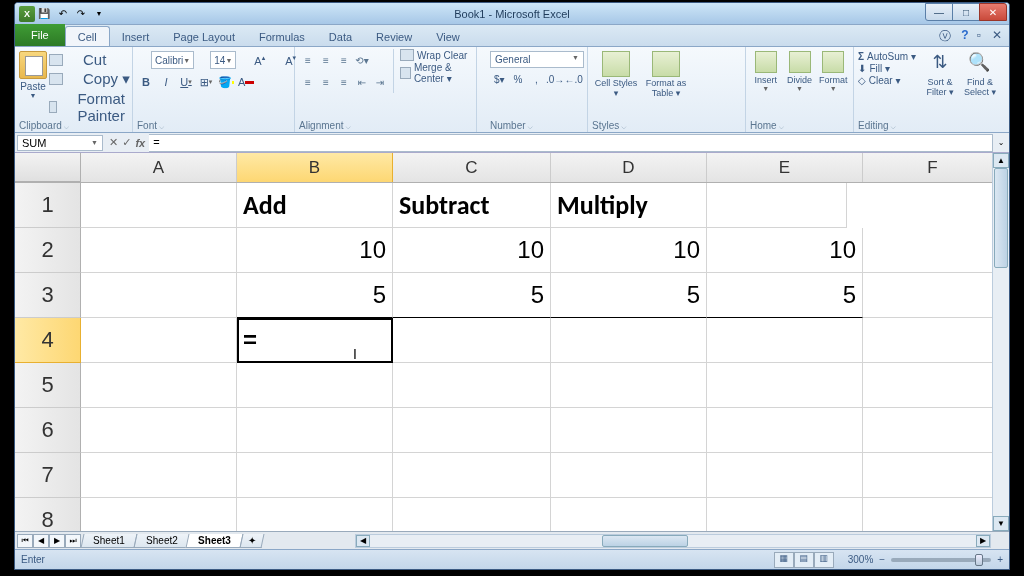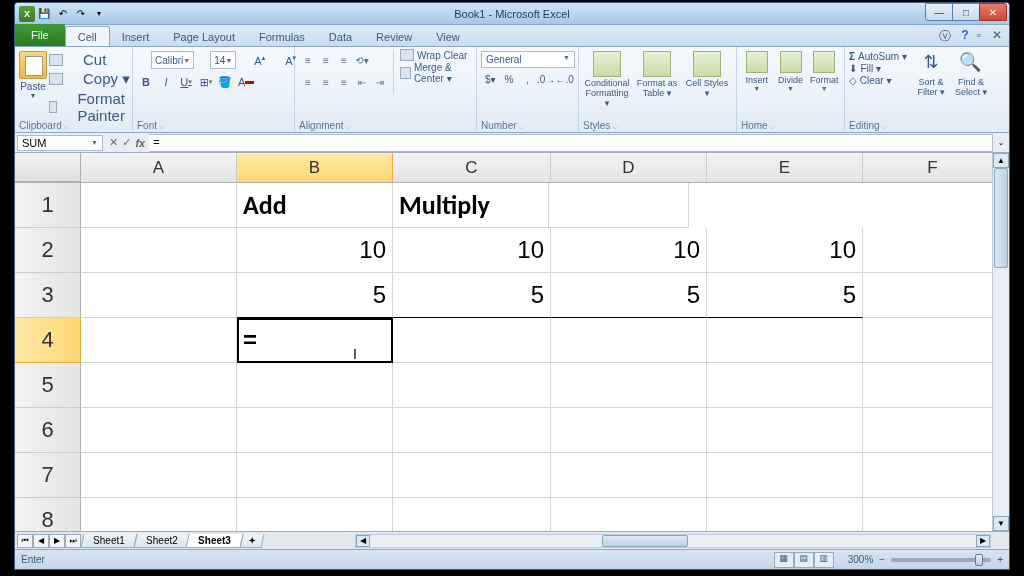--- a/index.html
+++ b/index.html
@@ -50,21 +50,21 @@
 .bold{font-weight:bold;} .ital{font-style:italic;} .under{text-decoration:underline;}
 .color-sw{width:12px;height:3px;background:#c00;display:block;margin-top:1px;}
 .color-sw.y{background:#ff0;}
 
 .alignment{width:182px;}
 .al-row{display:flex;gap:0;padding:2px 0;align-items:center;}
 .albtn{width:18px;height:18px;display:flex;align-items:center;justify-content:center;font-size:10px;color:#5a7590;}
 .al-right{display:flex;flex-direction:column;gap:1px;padding-left:6px;border-left:1px solid #c3d4e5;margin-left:4px;}
 .al-txt{font-size:10px;display:flex;align-items:center;gap:3px;}
 
-.number{width:102px;}
+.number{width:102px;margin-left:9px;}
 .num-combo{border:1px solid #abc;background:#fff;font-size:10px;padding:2px 4px;width:94px;display:flex;justify-content:space-between;margin:2px 0;}
 .num-row{display:flex;gap:0;}
 .nbtn{width:20px;height:18px;display:flex;align-items:center;justify-content:center;font-size:10px;}
 
 .styles{width:158px;}
 .style-big{display:flex;gap:2px;padding:2px 0;}
 .sbig{width:48px;text-align:center;font-size:9px;line-height:1.1;}
 .sbig-ico{width:28px;height:26px;margin:0 auto 2px;background:linear-gradient(#e8f0d4,#c8dca8);border:1px solid #9ab878;}
 
 .cells{width:108px;}
@@ -263,23 +263,22 @@
         <div class="nbtn">%</div>
         <div class="nbtn">,</div>
         <div class="nbtn">.0→</div>
         <div class="nbtn">←.0</div>
       </div>
       <div class="group-label">Number</div>
     </div>
 
     <div class="group styles">
       <div class="style-big">
-        <div class="sbig"><div class="sbig-ico"></div><span>Conditional Formatting ▾</span></div>
+        <div class="sbig"><div class="sbig-ico"></div><span>Cell Styles ▾</span></div>
         <div class="sbig"><div class="sbig-ico"></div><span>Format as Table ▾</span></div>
-        <div class="sbig"><div class="sbig-ico"></div><span>Cell Styles ▾</span></div>
       </div>
       <div class="group-label">Styles</div>
     </div>
 
     <div class="group cells">
       <div class="cell-big">
         <div class="cbig"><div class="cbig-ico"></div><span>Insert</span><div class="drop">▼</div></div>
         <div class="cbig"><div class="cbig-ico"></div><span>Divide</span><div class="drop">▼</div></div>
         <div class="cbig"><div class="cbig-ico"></div><span>Format</span><div class="drop">▼</div></div>
       </div>
@@ -333,20 +332,21 @@
       <div class="ch w-c">C</div>
       <div class="ch w-d">D</div>
       <div class="ch w-e">E</div>
       <div class="ch w-f">F</div>
     </div>
     <div class="rows" id="rows">
         <div class="row">
           <div class="rh">1</div>
           <div class="cell w-a"></div>
           <div class="cell w-b hdr-cell">Add</div>
+          <div class="cell w-c hdr-cell">Subtract</div>
           <div class="cell w-d hdr-cell">Multiply</div>
           <div class="cell w-f"></div>
         </div>
         <div class="row">
           <div class="rh">2</div>
           <div class="cell w-a"></div>
           <div class="cell w-b num">10</div>
           <div class="cell w-c num">10</div>
           <div class="cell w-d num">10</div>
           <div class="cell w-e num">10</div>

